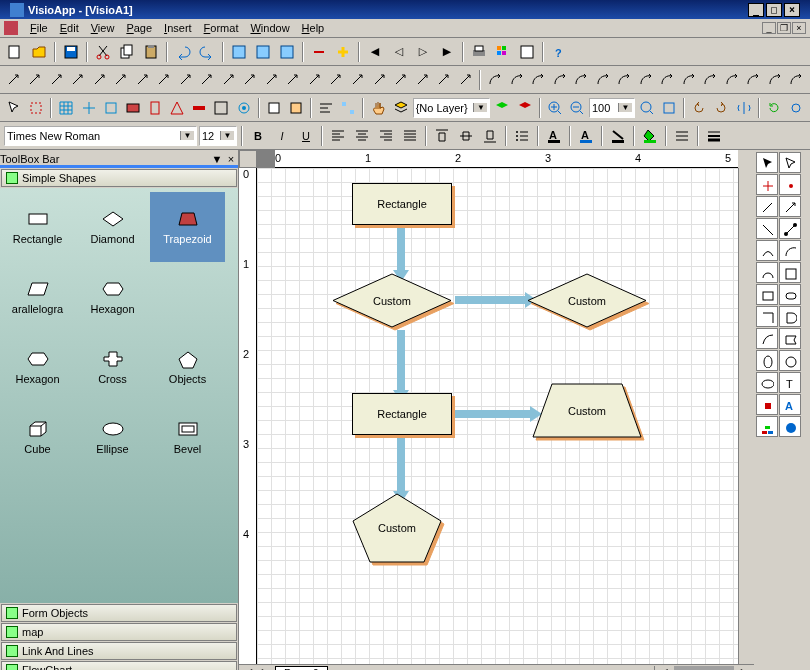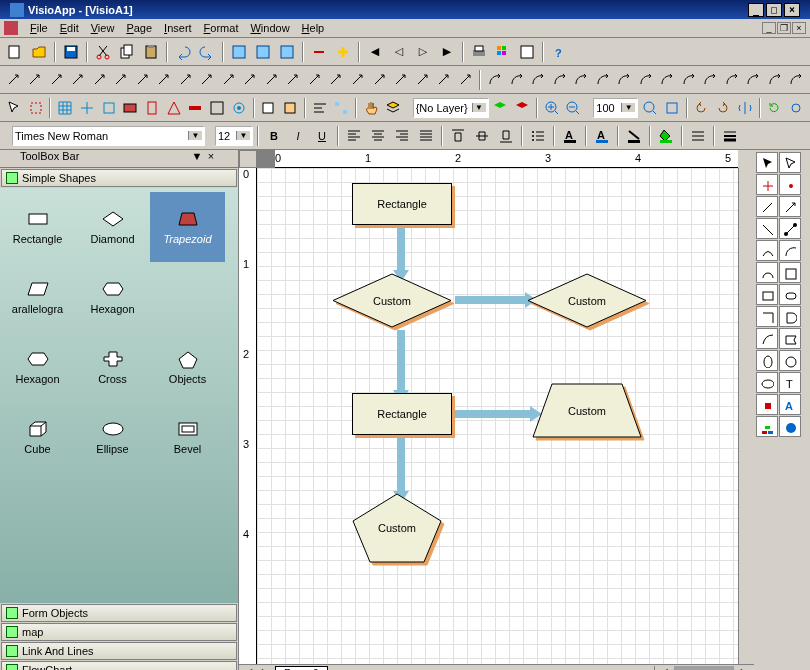--- a/index.html
+++ b/index.html
@@ -14,34 +14,34 @@
 .menubar .mdiicon { width: 14px; height: 14px; background: #c04050; margin-right: 6px; }
 .menubar .mitem { padding: 0 6px; height: 18px; line-height: 18px; }
 .menubar .mitem u { text-decoration: underline; }
 .menubar .spacer { flex: 1; }
 .mdibtn { width: 14px; height: 12px; background: #d4d0c8; border: 1px solid #808080; margin-left: 1px; font-size: 9px; text-align: center; line-height: 10px; }
 
 .toolbar { height: 28px; background: #d4d0c8; border-bottom: 1px solid #808080; display: flex; align-items: center; padding: 0 4px; gap: 2px; }
 .tbtn { width: 22px; height: 22px; border: 1px solid transparent; display: flex; align-items: center; justify-content: center; }
 .tbtn svg { width: 16px; height: 16px; }
 .tsep { width: 2px; height: 20px; border-left: 1px solid #808080; border-right: 1px solid #fff; margin: 0 2px; }
-.tcombo { height: 20px; border: 1px inset #fff; background: #fff; padding: 0 2px; display: flex; align-items: center; margin-left: 8px; }
+.tcombo { height: 20px; border: 1px inset #fff; background: #fff; padding: 0 2px; display: flex; align-items: center; }
 .tcombo .dd { width: 14px; background: #d4d0c8; border-left: 1px solid #808080; text-align: center; font-size: 8px; }
 
 .body { display: flex; height: 530px; }
 .toolbox { width: 239px; background: #d4d0c8; border-right: 1px solid #808080; display: flex; flex-direction: column; }
-.tbhead { height: 18px; display: flex; align-items: flex-start; padding: 0 20px; border-bottom: 1px solid #3b82f6; }
+.tbhead { height: 18px; display: flex; align-items: flex-end; padding: 0 0; border-bottom: 3px solid #3b82f6; }
 .tbhead .spacer { flex: 1; }
 .tbhead .x { width: 14px; text-align: center; }
 .tbcat { height: 18px; background: linear-gradient(#f0f0e8,#d8d8c8); border: 1px solid #808080; display: flex; align-items: center; padding: 0 4px; margin: 1px; }
 .tbcat .gicon { width: 12px; height: 12px; border: 1px solid #060; background: #8f8; margin-right: 4px; display: inline-block; }
 .shapes { flex: 1; background: linear-gradient(#c8e0d8,#88b0a8); overflow: auto; padding: 4px 0; }
 .shaperow { display: flex; }
 .shapecell { width: 75px; height: 70px; display: flex; flex-direction: column; align-items: center; justify-content: center; gap: 4px; }
-.shapecell.sel { background: #6090c0; color: #fff; font-style: italic; }
+.shapecell.sel { background: #6090c0; color: #fff; }
 .shapelbl { text-align: center; }
 .shapeicon { width: 24px; height: 20px; }
 
 .canvaswrap { flex: 1; display: flex; flex-direction: column; background: #808080; }
 .rulerH { height: 18px; background: #fff; border-bottom: 1px solid #000; margin-left: 18px; position: relative; font-size: 9px; }
 .rulerH span { position: absolute; top: 2px; }
 .canvasrow { flex: 1; display: flex; }
 .rulerV { width: 18px; background: #fff; border-right: 1px solid #000; position: relative; font-size: 9px; }
 .rulerV span { position: absolute; left: 4px; }
 .canvas { flex: 1; background: #fff; position: relative; overflow: hidden;

